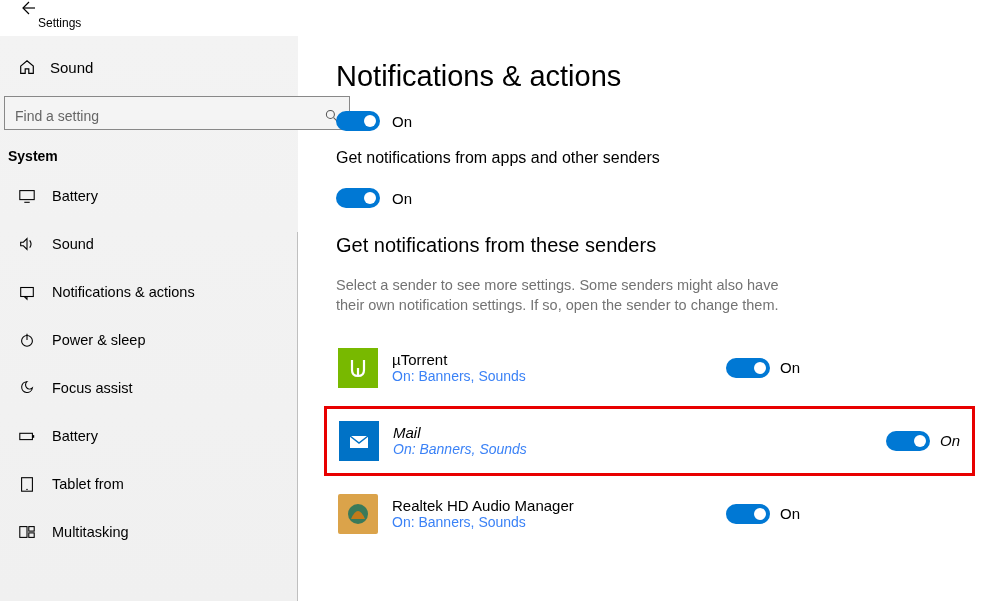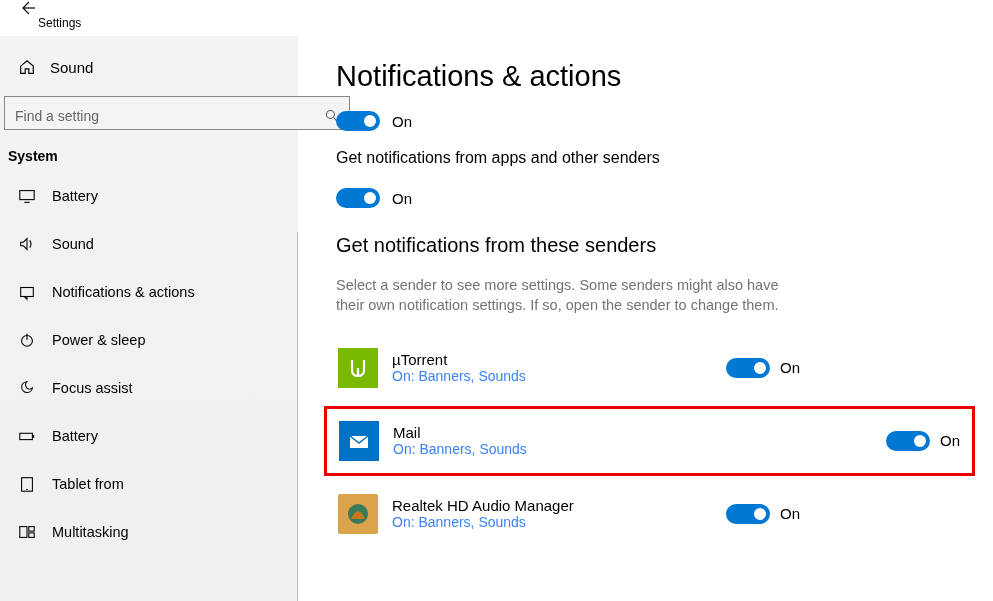--- a/index.html
+++ b/index.html
@@ -199,21 +199,21 @@
   .sender .tog-wrap {
     display: flex;
     align-items: center;
   }
   .sender .tog-wrap .toggle-label { margin-left: 10px; font-size: 15px; }
   .highlight {
     border: 3px solid #e80000;
     margin: 8px -12px;
     padding: 12px 12px;
   }
-  .highlight .sender { width: 100%; padding: 0; }
+  .highlight .sender { width: 100%; padding: 0; font-style: italic; }
   
   .ic-ut { background: #78b900; }
   .ic-mail { background: #0072c6; }
   .ic-realtek { background: #dba34a; border-radius: 2px; }
   svg { display: block; }
 </style>
 </head>
 <body>
 
 <div class="titlebar">

